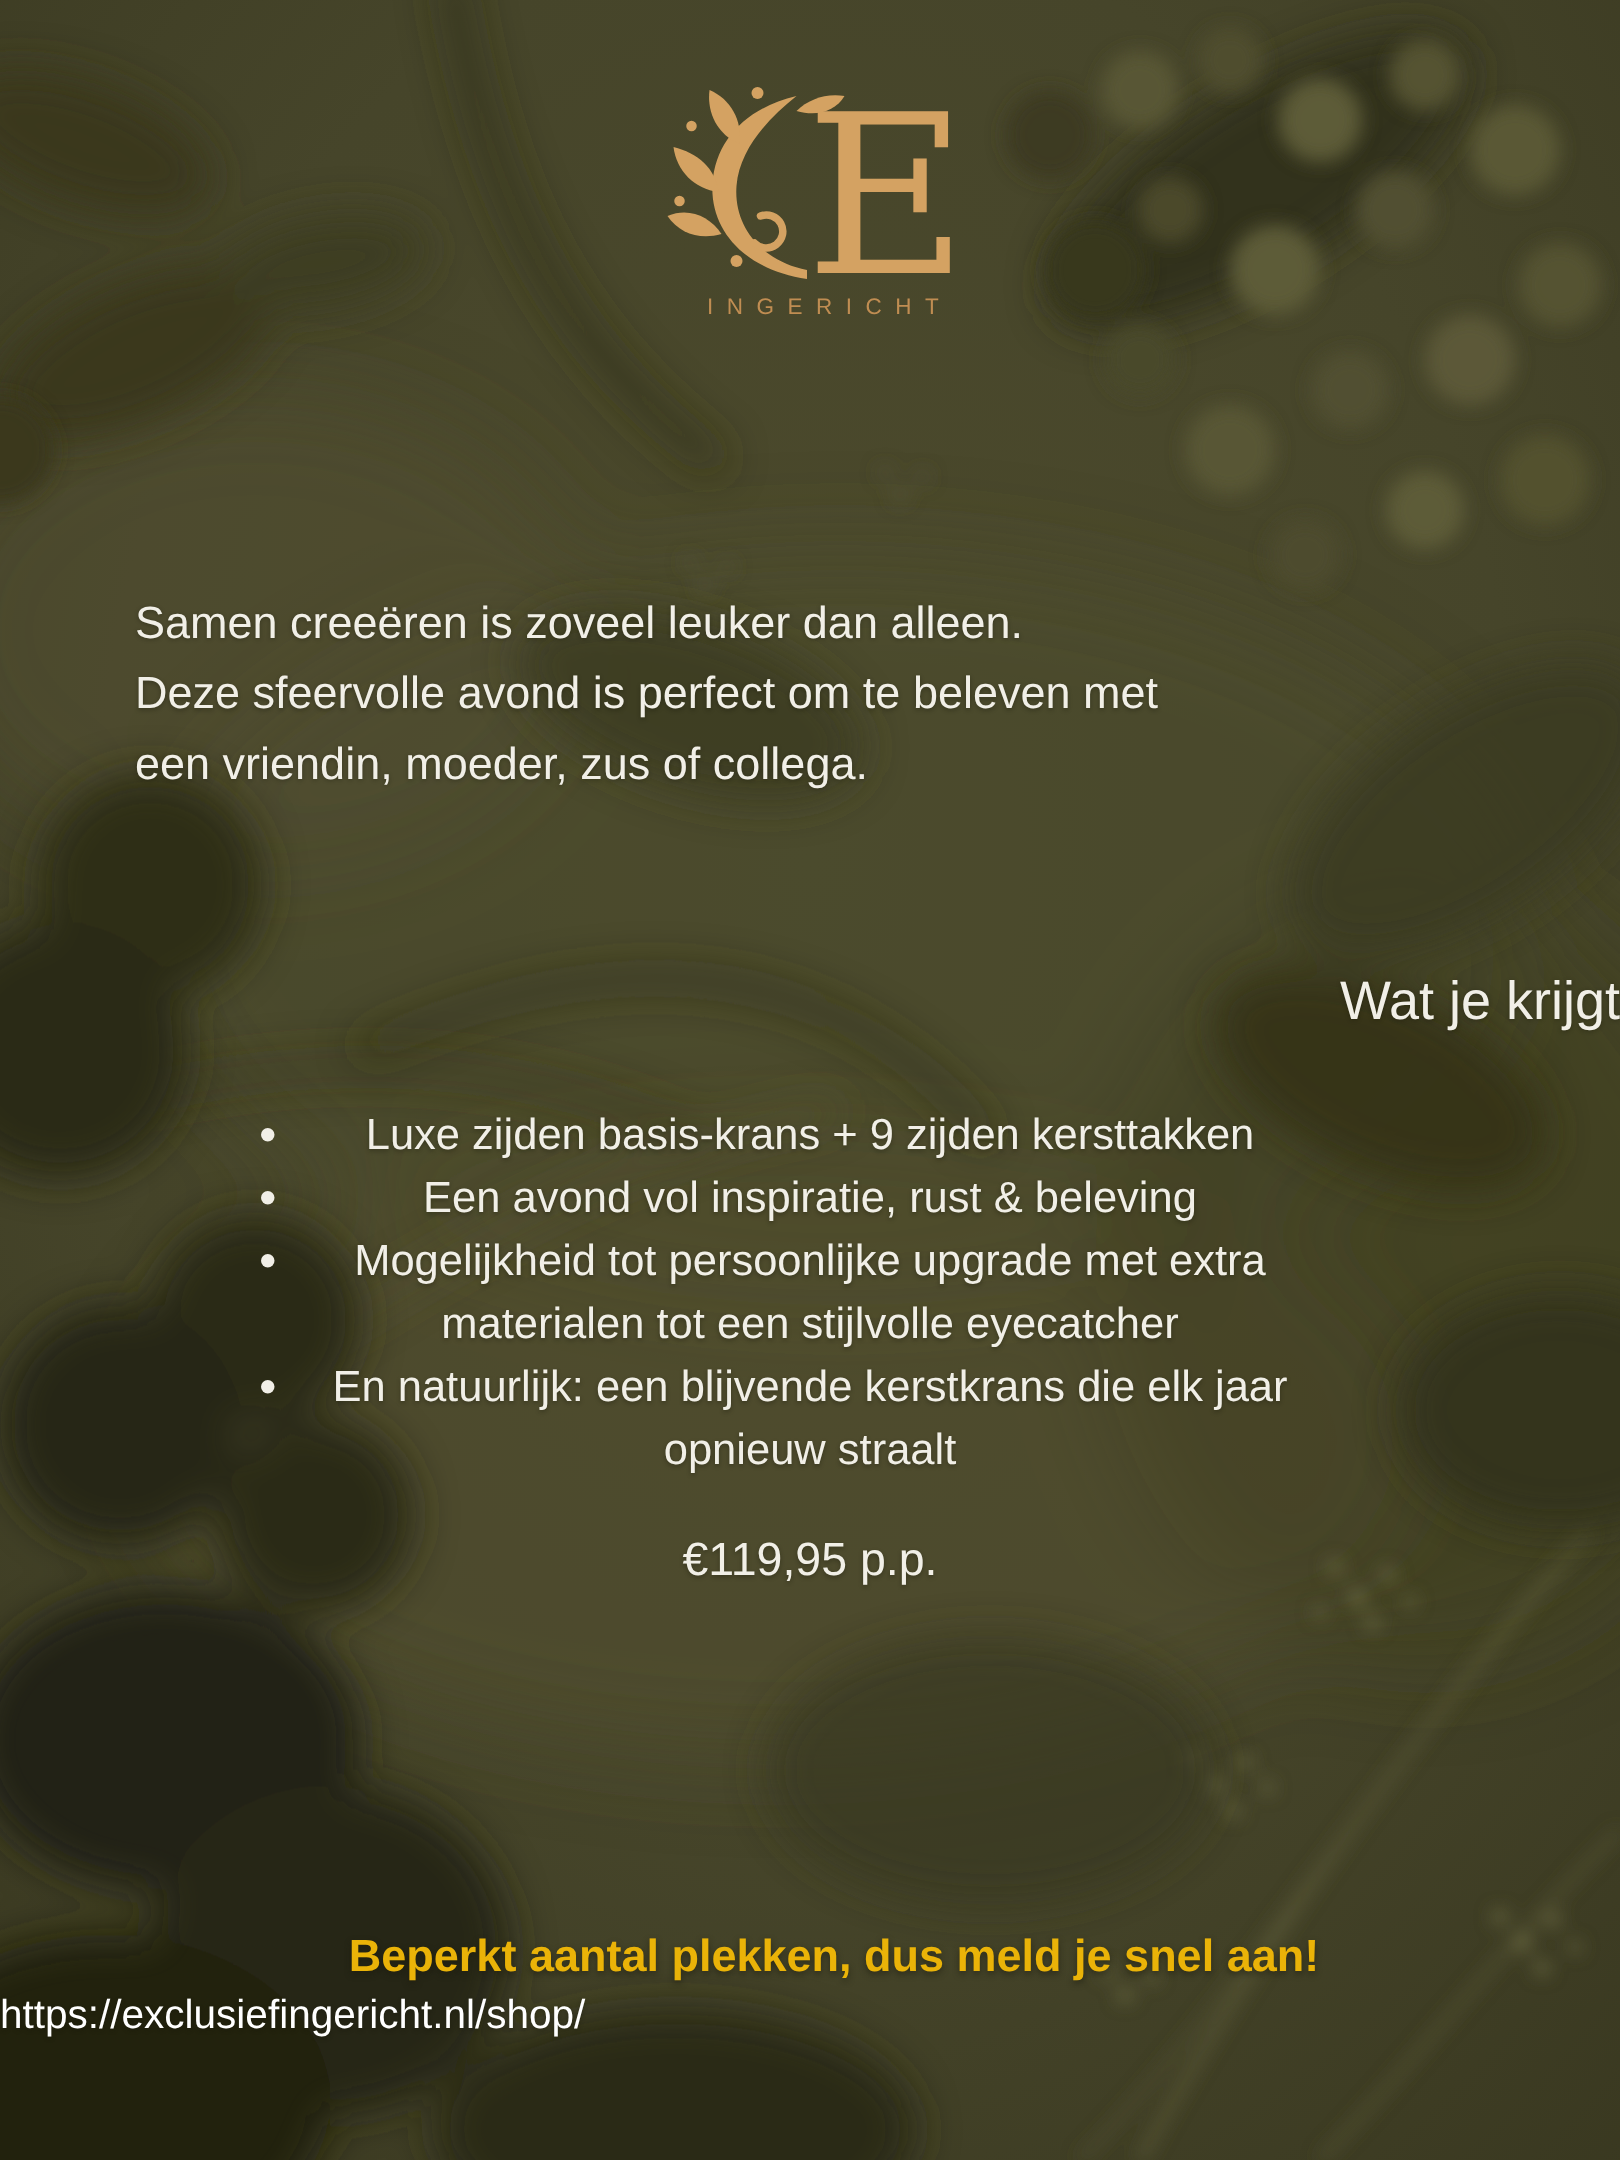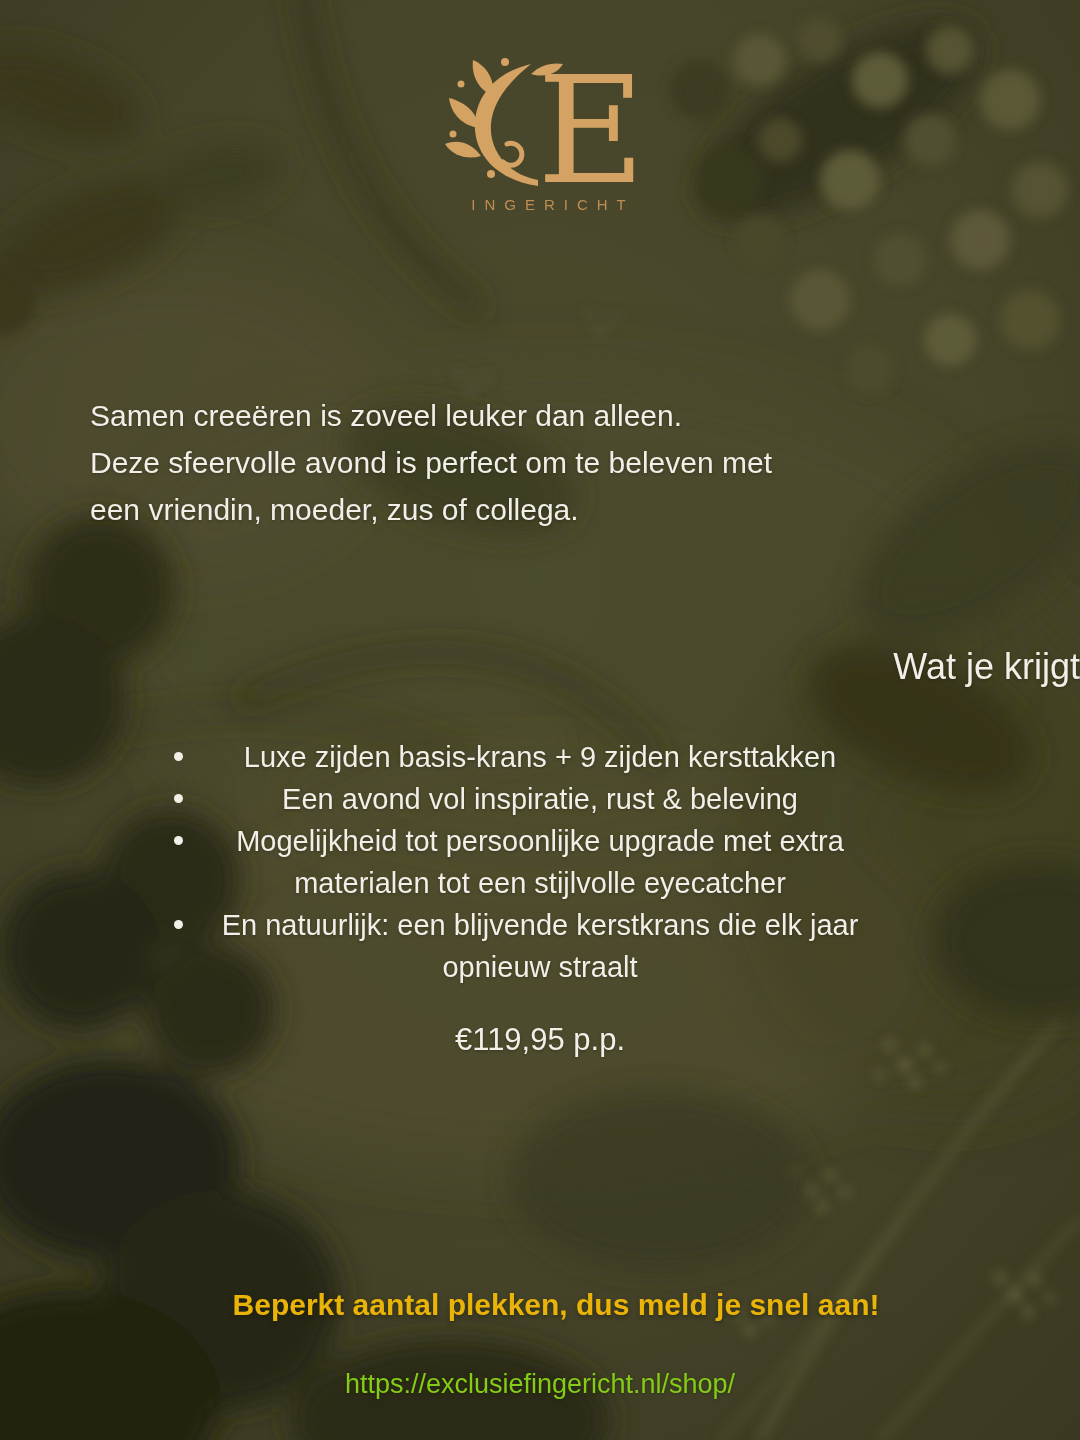--- a/index.html
+++ b/index.html
@@ -72,22 +72,22 @@
     font-size:31px;font-weight:400;
     text-shadow:0 1px 3px rgba(20,20,10,.35);
   }
   .cta{
     position:absolute;top:1288px;left:16px;width:100%;text-align:center;
     font-size:30px;font-weight:700;
     color:#eab308;
     text-shadow:0 2px 4px rgba(25,25,12,.55);
   }
   .url{
-    position:absolute;top:1369px;left:0;width:100%;text-align:center;
-    font-size:27px;font-weight:400;color:#84cc16;
+    position:absolute;top:1328px;left:0;width:100%;text-align:left;
+    font-size:27px;font-weight:400;color:#ffffff;
     text-shadow:0 1px 3px rgba(20,20,10,.35);
   }
 </style>
 </head>
 <body>
 
 <div class="canvas">
 
   <svg class="bg" viewBox="0 0 1080 1440" preserveAspectRatio="none" aria-hidden="true">
     <defs>

